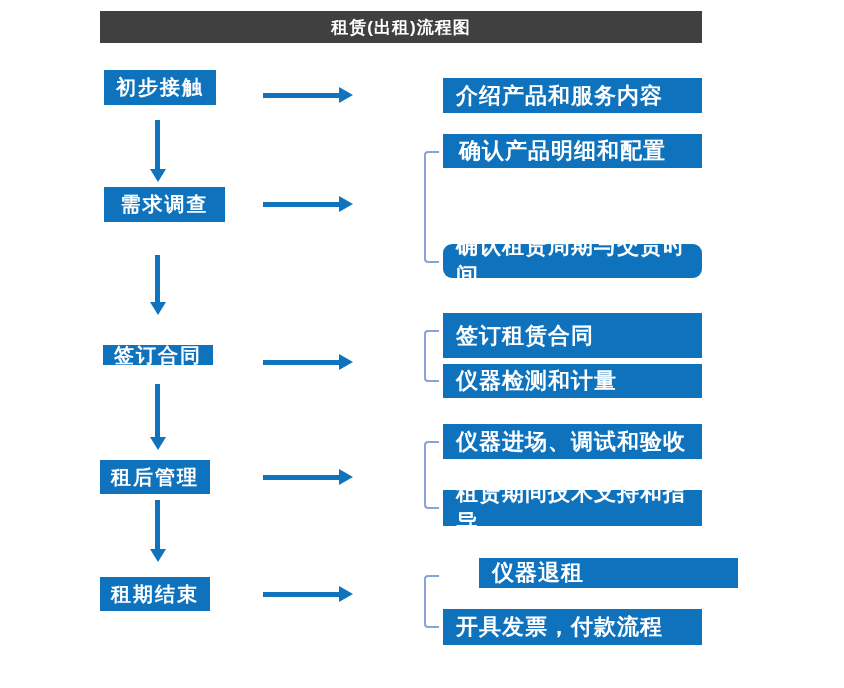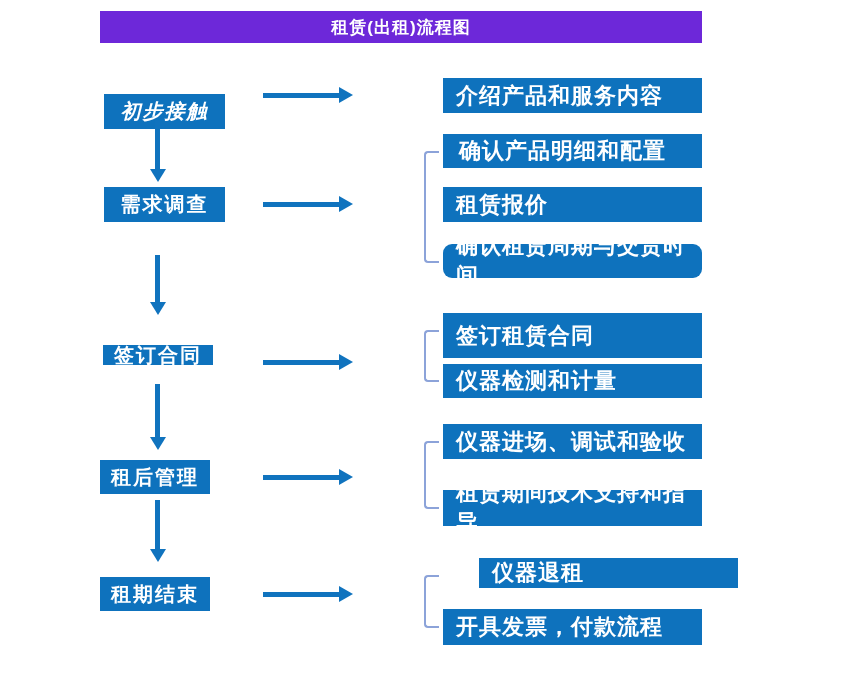--- a/index.html
+++ b/index.html
@@ -12,41 +12,41 @@
     position: relative;
     width: 844px;
     height: 688px;
     background: #ffffff;
     overflow: hidden;
   }
   .title-bar {
     position: absolute;
     left: 100px; top: 11px;
     width: 602px; height: 32px;
-    background: #6d28d9;
+    background: #404040;
     color: #ffffff;
     font-weight: bold;
     font-size: 17px;
     display: flex;
     align-items: center;
     justify-content: center;
     letter-spacing: 1px;
   }
   .step-box {
     position: absolute;
     background: #0e72bd;
     color: #ffffff;
     font-weight: bold;
     font-size: 20px;
     display: flex;
     align-items: center;
     justify-content: center;
     letter-spacing: 2px;
   }
-  #s1 { left: 104px; top: 94px;  width: 121px; height: 35px; font-style: italic; }
+  #s1 { left: 104px; top: 70px;  width: 112px; height: 35px; }
   #s2 { left: 104px; top: 187px; width: 121px; height: 35px; }
   #s3 { left: 103px; top: 345px; width: 110px; height: 20px; }
   #s4 { left: 100px; top: 460px; width: 110px; height: 34px; }
   #s5 { left: 100px; top: 577px; width: 110px; height: 34px; }
 
   .out-box {
     position: absolute;
     left: 443px;
     width: 259px;
     background: #0e72bd;
@@ -156,21 +156,20 @@
   <div class="h-arrow" id="ha4"></div>
   <div class="h-arrow" id="ha5"></div>
 
   <div class="bracket" id="b2"></div>
   <div class="bracket" id="b3"></div>
   <div class="bracket" id="b4"></div>
   <div class="bracket" id="b5"></div>
 
   <div class="out-box" id="r1">介绍产品和服务内容</div>
   <div class="out-box" id="r2">确认产品明细和配置</div>
-  <div class="out-box" id="r3">租赁报价</div>
   <div class="out-box" id="r4">确认租赁周期与交货时间</div>
   <div class="out-box" id="r5">签订租赁合同</div>
   <div class="out-box" id="r6">仪器检测和计量</div>
   <div class="out-box" id="r7">仪器进场、调试和验收</div>
   <div class="out-box" id="r8">租赁期间技术支持和指导</div>
   <div class="out-box" id="r9">仪器退租</div>
   <div class="out-box" id="r10">开具发票，付款流程</div>
 
 </div>
 

